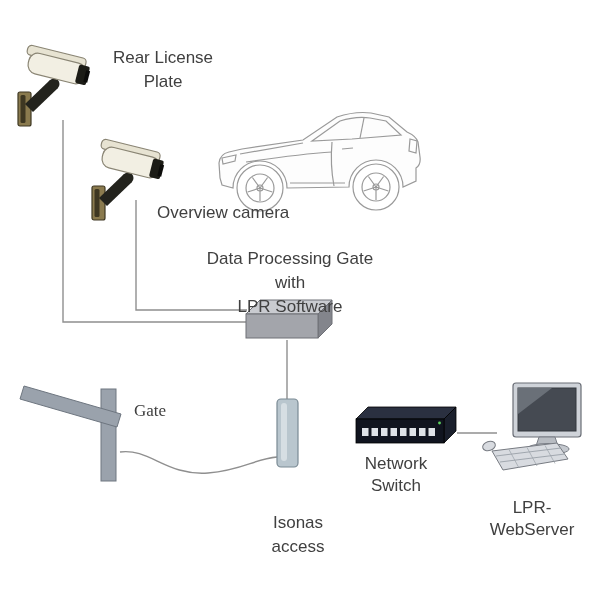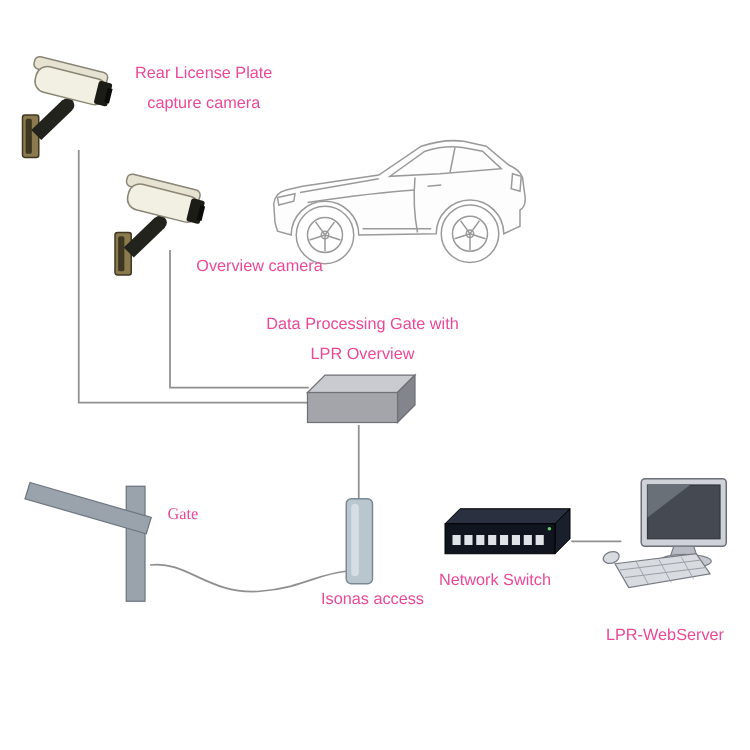--- a/index.html
+++ b/index.html
@@ -2,21 +2,21 @@
 <html><head>
 <meta charset="utf-8">
 <style>
   html,body{margin:0;padding:0;background:#fff;}
   .stage{
     position:relative;width:600px;height:600px;background:#ffffff;
     font-family:"Liberation Sans",sans-serif;overflow:hidden;
   }
   .stage svg{position:absolute;left:0;top:0;}
   .lbl{
-    position:absolute;font-size:13px;color:#ec4899;line-height:22px;
+    position:absolute;font-size:17px;color:#404040;line-height:22px;
     white-space:nowrap;
   }
   .lbl.center{text-align:center;white-space:normal;}
   .lbl .line{display:block;line-height:24px;}
 </style>
 </head>
 <body>
 
 <div class="stage">
 
@@ -124,33 +124,32 @@
         <polygon points="492,451 557,443 568,459 503,470" fill="#d8dbe0" stroke="#777b82" stroke-width="1"></polygon>
         <path d="M496 456 L561 448 M500 462 L565 454" stroke="#9aa0a8" stroke-width="0.9" fill="none"></path>
         <path d="M509 449.5 L519 468 M527 447.5 L537 466 M545 445.5 L555 463.5" stroke="#9aa0a8" stroke-width="0.7" fill="none"></path>
       </g>
       <ellipse cx="489" cy="446" rx="6.5" ry="4.5" transform="rotate(-18 489 446)" fill="#d8dbe0" stroke="#777b82" stroke-width="1"></ellipse>
     </g>
   </svg>
 
   <div class="lbl center" style="left:98px;top:46px;width:130px;">
     <span class="line">Rear License Plate</span>
-    <span class="line">capture camera</span>
   </div>
 
   <div class="lbl" style="left:142px;top:202px;margin-left:15px;">Overview camera</div>
 
   <div class="lbl center" style="left:200px;top:247px;width:180px;">
     <span class="line">Data Processing Gate with</span>
-    <span class="line">LPR Overview</span>
+    <span class="line">LPR Software</span>
   </div>
 
   <div class="lbl" style="left:134px;top:400px;font-family:Liberation Serif, serif;">Gate</div>
 
   <div class="lbl center" style="left:341px;top:453px;width:110px;">Network Switch</div>
 
-  <div class="lbl center" style="left:248px;top:467px;width:100px;">
+  <div class="lbl center" style="left:248px;top:511px;width:100px;">
     <span class="line">Isonas access</span>
   </div>
 
   <div class="lbl center" style="left:477px;top:497px;width:110px;">LPR-WebServer</div>
 
 </div>
 
 </body></html>

